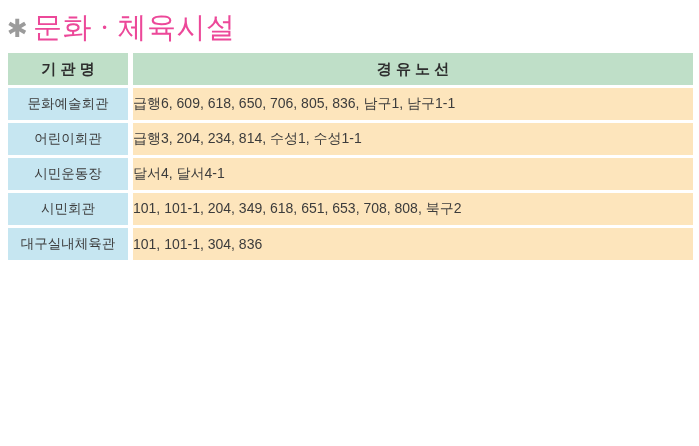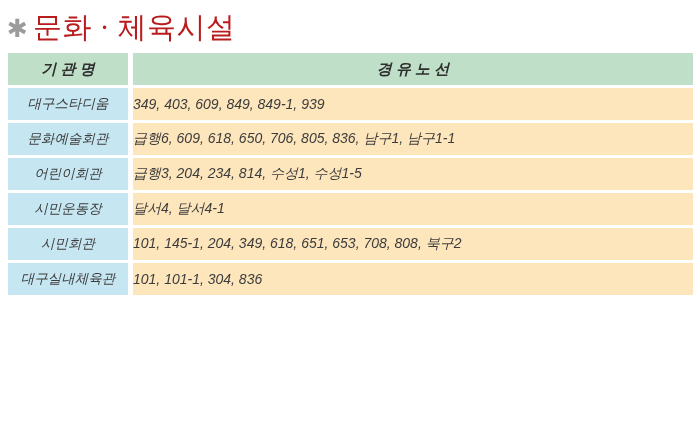--- a/index.html
+++ b/index.html
@@ -28,32 +28,31 @@
     color: var(--marker-color, #9b9b9b);
     font-size: 25px;
     line-height: 1;
     margin-right: 5px;
     margin-top: 2px;
   }
   .title-text {
     font-family: "Liberation Serif", "DejaVu Serif", serif;
     font-size: 29px;
     line-height: 1.1;
-    color: #b91c1c;
+    color: #ec4899;
     letter-spacing: 0.5px;
     font-weight: 500;
   }
   table.facilities {
     margin-left: 3px;
     margin-top: 4px;
     border-collapse: separate;
     border-spacing: 5px 3px;
     table-layout: fixed;
     width: 695px;
-    font-style: italic;
   }
   table.facilities th,
   table.facilities td {
     height: 32px;
     vertical-align: middle;
     padding: 0;
     white-space: nowrap;
     overflow: hidden;
   }
   th.hdr {
@@ -90,38 +89,34 @@
 
   <table class="facilities">
     <thead>
       <tr>
         <th class="hdr hdr-name">기 관 명</th>
         <th class="hdr">경 유 노 선</th>
       </tr>
     </thead>
     <tbody>
       <tr>
-        <td class="name-cell">대구스타디움</td>
-        <td class="routes-cell">349, 403, 609, 849, 849-1, 939</td>
-      </tr>
-      <tr>
         <td class="name-cell">문화예술회관</td>
         <td class="routes-cell">급행6, 609, 618, 650, 706, 805, 836, 남구1, 남구1-1</td>
       </tr>
       <tr>
         <td class="name-cell">어린이회관</td>
-        <td class="routes-cell">급행3, 204, 234, 814, 수성1, 수성1-5</td>
+        <td class="routes-cell">급행3, 204, 234, 814, 수성1, 수성1-1</td>
       </tr>
       <tr>
         <td class="name-cell">시민운동장</td>
         <td class="routes-cell">달서4, 달서4-1</td>
       </tr>
       <tr>
         <td class="name-cell">시민회관</td>
-        <td class="routes-cell">101, 145-1, 204, 349, 618, 651, 653, 708, 808, 북구2</td>
+        <td class="routes-cell">101, 101-1, 204, 349, 618, 651, 653, 708, 808, 북구2</td>
       </tr>
       <tr>
         <td class="name-cell">대구실내체육관</td>
         <td class="routes-cell">101, 101-1, 304, 836</td>
       </tr>
     </tbody>
   </table>
 
 </div>
 

